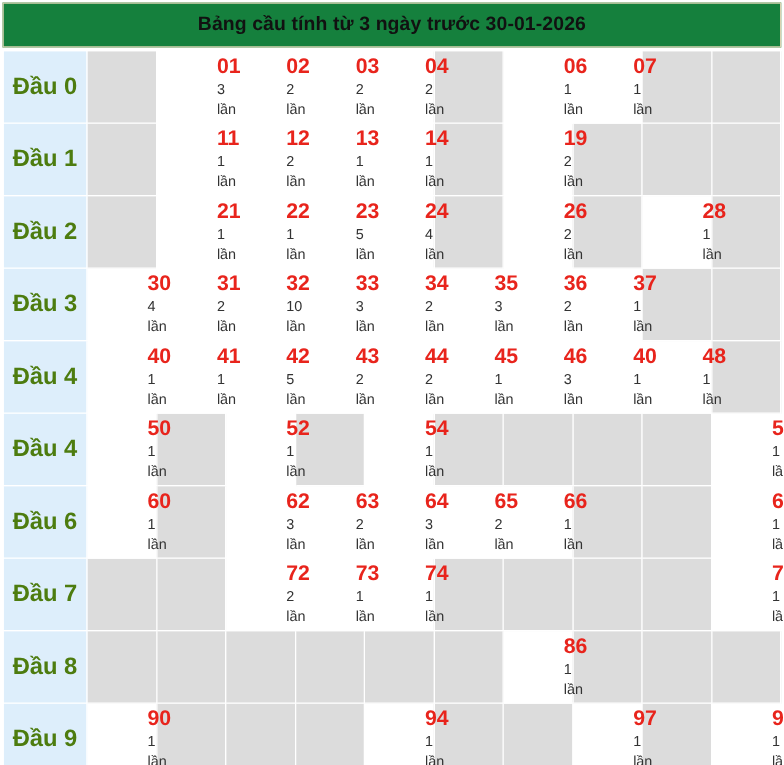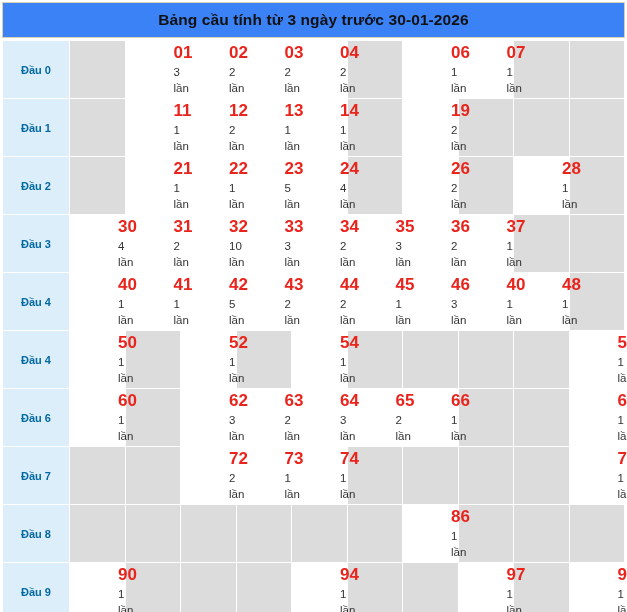--- a/index.html
+++ b/index.html
@@ -14,21 +14,21 @@
     overflow: hidden;
   }
   .wrap {
     width: 627px;
     height: 612px;
     box-sizing: border-box;
     padding: 0;
   }
   .title-bar {
     height: 36px;
-    background: #3b82f6;
+    background: #15803d;
     border: 1px solid #d9d2b0;
     box-sizing: border-box;
     display: flex;
     align-items: center;
     justify-content: center;
     margin: 2px 2px 0 2px;
   }
   .title-bar .title {
     font-size: 15.5px;
     font-weight: bold;
@@ -45,23 +45,23 @@
     border: 1px solid #ffffff;
     background: #dcdcdc;
     height: 57px;
     vertical-align: middle;
     text-align: center;
     padding: 0;
   }
   table.grid td.head {
     background: #ddeefb;
     width: 66px;
-    font-size: 11px;
+    font-size: 19px;
     font-weight: bold;
-    color: #0369a1;
+    color: #4d7c0f;
   }
   table.grid td.filled {
     background: #ffffff;
     padding-left: 48px;
   }
   .num {
     display: block;
     font-size: 17px;
     font-weight: bold;
     color: #e8241c;

